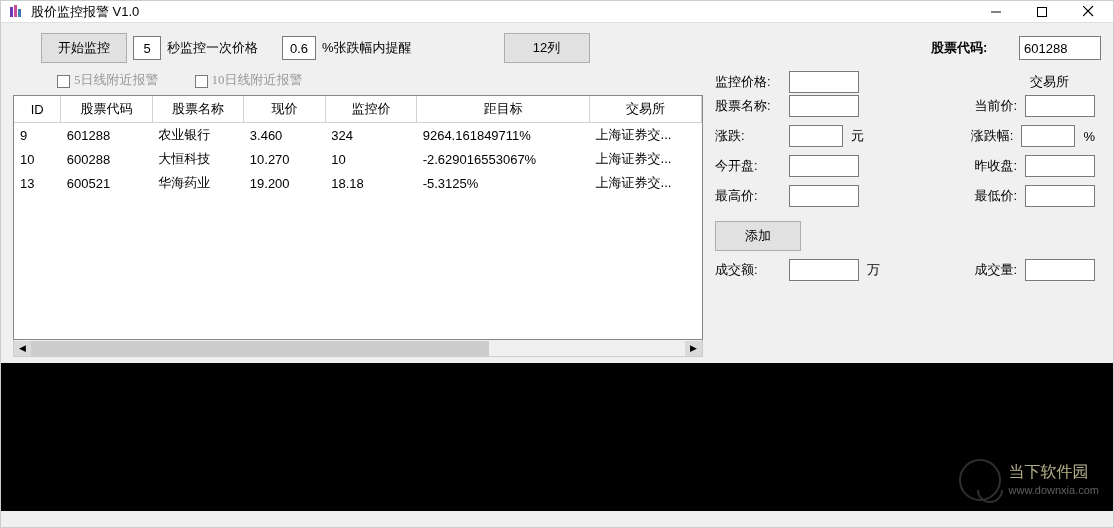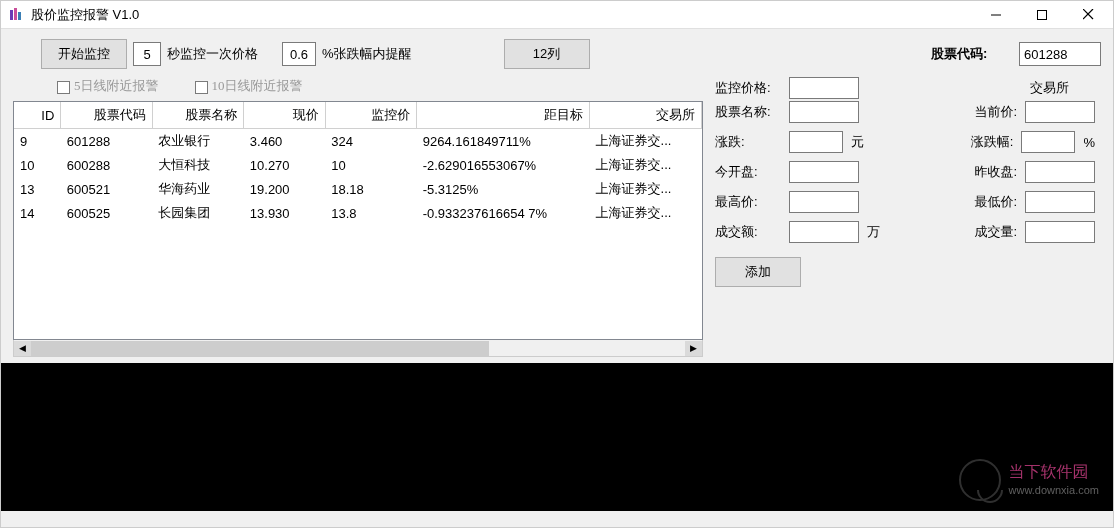--- a/index.html
+++ b/index.html
@@ -1,56 +1,56 @@
 <!DOCTYPE html>
 <html><head>
   <meta charset="utf-8">
   <style>
     * { box-sizing: border-box; margin: 0; padding: 0; }
     body { font-family: "Microsoft YaHei", SimSun, Arial, sans-serif; font-size: 13px; background: #fff; overflow: hidden; }
     .window { width: 1114px; height: 528px; border: 1px solid #ccc; background: #f0f0f0; display: flex; flex-direction: column; }
-    .titlebar { height: 28px; background: #fff; display: flex; align-items: center; padding: 0 2px 0 8px; border-bottom: 1px solid #e0e0e0; }
+    .titlebar { height: 22px; background: #fff; display: flex; align-items: center; padding: 0 2px 0 8px; border-bottom: 1px solid #e0e0e0; }
     .titlebar .icon-box { width: 16px; height: 16px; margin-right: 6px; display: flex; }
     .titlebar .title { flex: 1; font-size: 13px; }
     .winbtns { display: flex; }
     .winbtn { width: 46px; height: 30px; display: flex; align-items: center; justify-content: center; font-family: Arial; }
     .content { flex: 1; display: flex; flex-direction: column; padding: 10px 12px 16px 12px; background: #f0f0f0; }
     .top-row { display: flex; align-items: center; gap: 6px; margin-bottom: 8px; }
     .btn { height: 30px; padding: 0 16px; background: #e1e1e1; border: 1px solid #adadad; cursor: pointer; font-size: 13px; display: inline-flex; align-items: center; justify-content: center; }
     .txt { height: 24px; border: 1px solid #7a7a7a; padding: 0 4px; font-size: 13px; text-align: center; background: #fff; }
     .lbl { font-size: 13px; }
     .top-left { display: flex; align-items: center; gap: 6px; margin-left: 28px; }
     .top-right { display: flex; align-items: flex-start; margin-left: auto; gap: 10px; }
     .check-row { display: flex; align-items: center; gap: 36px; margin-left: 44px; margin-bottom: 6px; font-family: Liberation Serif, serif; }
     .checkbox { width: 13px; height: 13px; border: 1px solid #7a7a7a; background: #fff; display: inline-block; vertical-align: middle; margin-right: 4px; }
     .check-lbl { color: #999; font-size: 13px; }
     .mid-row { display: flex; flex: 1; gap: 12px; min-height: 0; }
     .table-wrap { width: 690px; display: flex; flex-direction: column; }
     .table-area { flex: 1; background: #fff; border: 1px solid #828790; overflow: hidden; position: relative; }
     table { border-collapse: collapse; width: 100%; font-size: 13px; }
-    th { text-align: right; font-weight: normal; padding: 4px 6px; border-right: 1px solid #d0d0d0; border-bottom: 1px solid #d0d0d0; background: #fff; height: 24px; }
+    th { text-align: center; font-weight: normal; padding: 4px 6px; border-right: 1px solid #d0d0d0; border-bottom: 1px solid #d0d0d0; background: #fff; height: 24px; }
     td { padding: 3px 6px; height: 20px; white-space: nowrap; }
     .hscroll { height: 17px; background: #f0f0f0; border: 1px solid #ccc; border-top: none; display: flex; align-items: center; }
     .hscroll .arrow { width: 17px; height: 15px; background: #dadada; display: flex; align-items: center; justify-content: center; font-size: 9px; }
     .hscroll .track { flex: 1; height: 15px; background: #f0f0f0; position: relative; }
     .hscroll .thumb { position: absolute; left: 0; width: 70%; height: 100%; background: #cdcdcd; }
     .form-area { flex: 1; display: flex; flex-direction: column; gap: 8px; padding-right: 6px; }
     .form-row { display: flex; align-items: center; gap: 8px; }
     .form-lbl { width: 66px; text-align: left; font-size: 13px; }
     .form-txt { width: 70px; height: 22px; border: 1px solid #7a7a7a; background: #fff; padding: 0 4px; font-size: 13px; }
     .form-col2-lbl { width: 56px; text-align: right; font-size: 13px; margin-left: auto; }
     .unit { font-size: 13px; }
     .header-right { display: flex; align-items: center; gap: 16px; }
     .bold { font-weight: bold; }
     .console { height: 148px; background: #000; margin: 6px -12px 0 -12px; position: relative; }
     .watermark { position: absolute; right: 14px; bottom: 10px; color: #ccc; opacity: 0.7; display: flex; align-items: center; gap: 8px; font-size: 12px; }
     .watermark .logo { width: 42px; height: 42px; border: 2px solid #888; border-radius: 50%; position: relative; opacity: 0.5; }
     .watermark .logo:after { content:''; position:absolute; right:-4px; bottom:-4px; width:22px; height:22px; border:2px solid #888; border-radius:50%; border-left-color:transparent; border-top-color:transparent; transform:rotate(45deg); }
     .wm-text { display:flex; flex-direction:column; line-height:1.3; }
-    .wm-cn { font-size: 16px; color:#ec4899; }
+    .wm-cn { font-size: 16px; color:#fef9c3; }
     .wm-url { font-size: 11px; color:#888; }
     .spacer { width: 80px; }
   </style>
 </head>
 <body>
 
 <div class="window">
   <div class="titlebar">
     <span class="icon-box">
       <svg viewBox="0 0 16 16">
@@ -152,29 +152,20 @@
                 </tr>
                 <tr>
                   <td>13</td>
                   <td>600521</td>
                   <td>华海药业</td>
                   <td>19.200</td>
                   <td>18.18</td>
                   <td>-5.3125%</td>
                   <td>上海证券交...</td>
                 </tr>
-                <tr>
-                  <td>14</td>
-                  <td>600525</td>
-                  <td>长园集团</td>
-                  <td>13.930</td>
-                  <td>13.8</td>
-                  <td>-0.933237616654 7%</td>
-                  <td>上海证券交...</td>
-                </tr>
               </tbody>
           </table>
         </div>
         <div class="hscroll">
           <div class="arrow">◀</div>
           <div class="track">
               <div class="thumb"></div>
             </div>
           <div class="arrow">▶</div>
         </div>
@@ -200,29 +191,29 @@
           <input class="form-txt" style="">
           <span class="form-col2-lbl">昨收盘:</span>
           <input class="form-txt" style="">
         </div>
         <div class="form-row">
           <span class="form-lbl">最高价:</span>
           <input class="form-txt" style="">
           <span class="form-col2-lbl">最低价:</span>
           <input class="form-txt" style="">
         </div>
+        <div class="form-row" style="margin-top:6px;">
+          <button class="btn" style="width:86px">添加</button>
+        </div>
         <div class="form-row">
           <span class="form-lbl">成交额:</span>
           <input class="form-txt" style="">
           <span class="unit">万</span>
           <span class="form-col2-lbl">成交量:</span>
           <input class="form-txt" style="">
-        </div>
-        <div class="form-row" style="margin-top:6px;">
-          <button class="btn" style="width:86px">添加</button>
         </div>
       </div>
     </div>
 
     <div class="console">
       <div class="watermark">
         <div class="logo"></div>
         <div class="wm-text">
           <span class="wm-cn">当下软件园</span>
           <span class="wm-url">www.downxia.com</span>

